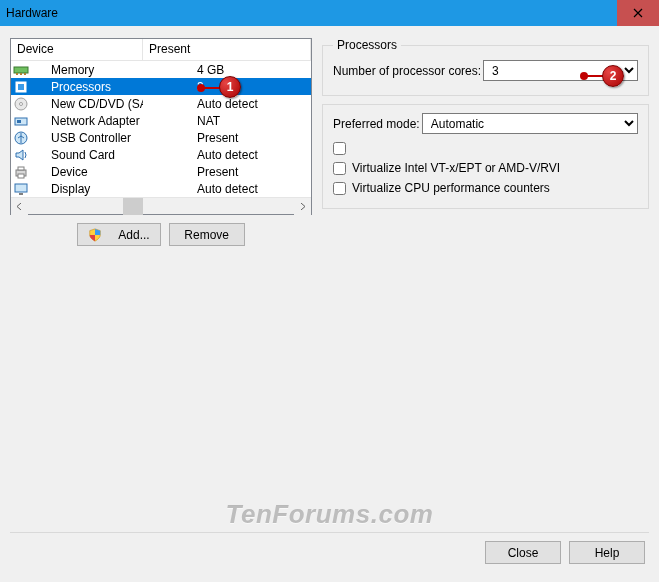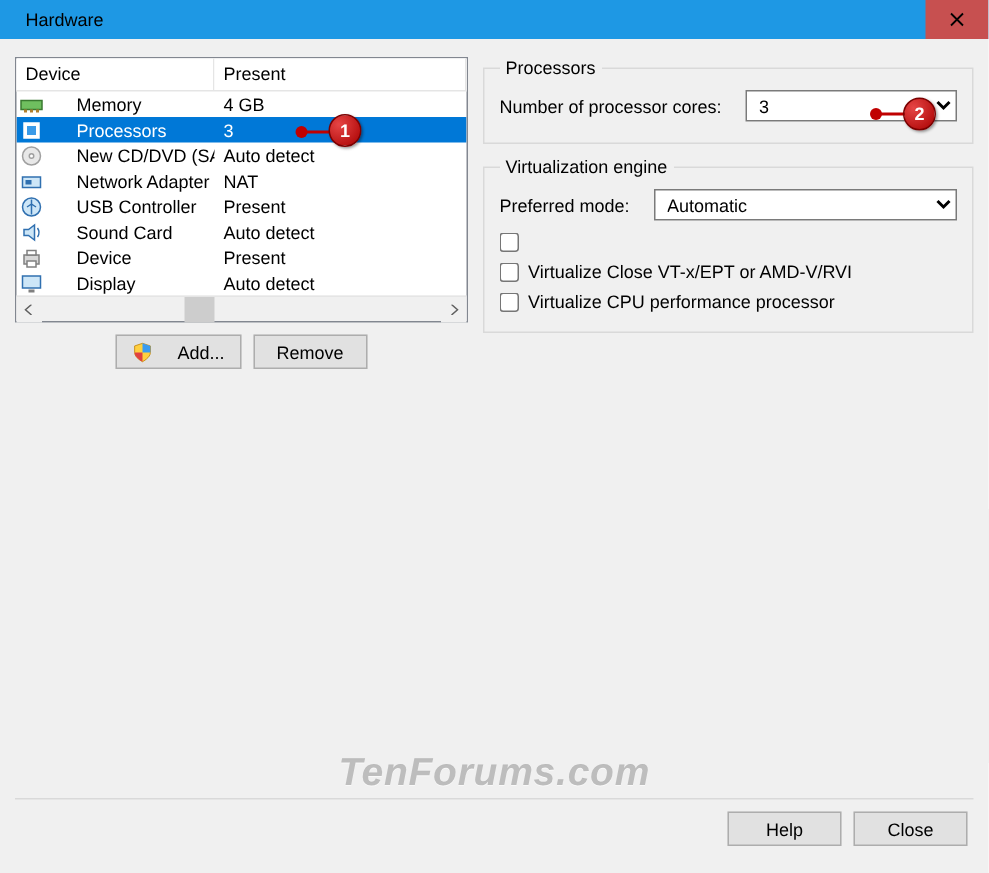--- a/index.html
+++ b/index.html
@@ -1,45 +1,45 @@
 <!DOCTYPE html>
 <html><head>
 <meta charset="utf-8">
 <style>
   * { box-sizing: border-box; font-family: "Segoe UI", Tahoma, sans-serif; font-size: 12px; }
   body { margin: 0; background: #fff; width: 659px; height: 582px; overflow: hidden; position: relative; }
-  .titlebar { height: 26px; background: #1e98e4; display: flex; align-items: center; padding-left: 17px; color: #000; }
+  .titlebar { height: 26px; background: #1e98e4; display: flex; align-items: center; padding-left: 6px; color: #000; }
   .titlebar-text { flex: 1; font-size: 12px; }
   .close-btn { width: 42px; height: 26px; background: #c75050; display: flex; align-items: center; justify-content: center; cursor: pointer; }
   .close-btn svg { width: 10px; height: 10px; }
   .content { position: absolute; top: 26px; left: 0; right: 0; bottom: 0; background: #f0f0f0; padding: 12px 10px 10px 10px; display: flex; flex-direction: column; }
   .main-area { flex: 1; display: flex; gap: 10px; }
   .left-pane { width: 302px; display: flex; flex-direction: column; border: 1px solid #828790; background: #fff; }
   .list-header { display: flex; height: 22px; background: #fff; border-bottom: 1px solid #e5e5e5; }
   .list-header-cell { padding: 3px 6px; border-right: 1px solid #e5e5e5; position: relative; background: #fff; }
   .col-device { width: 132px; }
   .col-summary { flex: 1; }
   .list-body { flex: 1; overflow: hidden; }
   .list-row { display: flex; height: 17px; align-items: center; cursor: default; }
   .list-row.selected { background: #0078d7; color: #fff; }
   .row-device { width: 132px; display: flex; align-items: center; gap: 22px; padding-left: 2px; overflow: hidden; white-space: nowrap; }
-  .row-summary { flex: 1; padding-left: 6px; }
+  .row-summary { flex: 1; padding-left: 6px; margin-left: 48px; }
   .dev-icon { width: 16px; height: 16px; flex-shrink: 0; display: inline-flex; align-items: center; justify-content: center; }
   .hscroll { height: 17px; border-top: 1px solid #e5e5e5; display: flex; background: #f0f0f0; }
   .hscroll-btn { width: 17px; height: 17px; background: #f0f0f0; border: 0; display: flex; align-items: center; justify-content: center; cursor: pointer; }
   .hscroll-track { flex: 1; background: #f0f0f0; position: relative; }
   .hscroll-thumb { position: absolute; left: 95px; top: 0; width: 20px; height: 17px; background: #cdcdcd; }
   .left-group { width: 302px; display: flex; justify-content: center; gap: 8px; padding-top: 8px; }
   button.btn { height: 23px; min-width: 76px; background: #e1e1e1; border: 1px solid #adadad; cursor: pointer; font-size: 12px; padding: 0 10px; display: inline-flex; align-items: center; justify-content: center; gap: 16px; }
   button.btn:disabled { color: #000000; cursor: default; }
   .shield { width: 14px; height: 14px; }
   .right-pane { flex: 1; display: flex; flex-direction: column; gap: 8px; padding-top: 0; }
   fieldset.group { border: 1px solid #d9d9d9; margin: 0; padding: 8px 10px 10px 10px; }
   fieldset.group legend { padding: 0 4px; font-size: 12px; }
-  .form-row { display: flex; align-items: center; gap: 16px; margin-bottom: 4px; }
+  .form-row { display: flex; align-items: center; gap: 2px; margin-bottom: 4px; }
   .form-row label { white-space: nowrap; }
   select.combo { flex: 1; height: 21px; border: 1px solid #7a7a7a; background: #fff; font-size: 12px; padding-left: 4px; }
   .chk-row { display: flex; align-items: center; gap: 6px; height: 20px; }
   .chk-row input[type=checkbox] { width: 13px; height: 13px; margin: 0; }
   .bottom-bar { height: 40px; border-top: 1px solid #d9d9d9; margin-top: 6px; display: flex; align-items: center; justify-content: flex-end; gap: 8px; padding-right: 4px; }
   .badge { position: absolute; width: 22px; height: 22px; border-radius: 50%; background: radial-gradient(circle at 30% 30%, #e64545, #a80000); color: #fff; font-weight: bold; display: flex; align-items: center; justify-content: center; font-size: 12px; border: 1px solid #7a0000; box-shadow: 1px 1px 2px rgba(0,0,0,0.4); }
   .badge-line { position: absolute; height: 2px; background: #c00000; }
   .dot { position: absolute; width: 8px; height: 8px; border-radius: 50%; background: #c00000; }
   .watermark { position: absolute; left: 50%; bottom: 52px; transform: translateX(-50%); font-size: 26px; font-style: italic; font-weight: 600; color: rgba(140,140,140,0.55); text-shadow: 0 1px 0 rgba(255,255,255,0.6); pointer-events: none; letter-spacing: 0.5px; }
 </style>
@@ -202,50 +202,49 @@
         <legend>Processors</legend>
         <div class="form-row">
           <label>Number of processor cores:</label>
           <select class="combo">
             <option>3</option>
           </select>
         </div>
       </fieldset>
 
       <fieldset class="group">
-        <legend>Virtualization engine</legend>
         <div class="form-row">
           <label>Preferred mode:</label>
           <select class="combo">
             <option>Automatic</option>
           </select>
         </div>
         <div class="chk-row">
           <input type="checkbox" style="">
         </div>
         <div class="chk-row">
           <input type="checkbox" style="">
-          <label>Virtualize Close VT-x/EPT or AMD-V/RVI</label>
+          <label>Virtualize Intel VT-x/EPT or AMD-V/RVI</label>
         </div>
         <div class="chk-row">
           <input type="checkbox" style="">
-          <label>Virtualize CPU performance processor</label>
+          <label>Virtualize CPU performance counters</label>
         </div>
       </fieldset>
     </div>
 
   </div>
 
   <div class="bottom-bar">
+    <button class="btn">
+        <span>Close</span>
+      </button>
     <button class="btn">
         <span>Help</span>
       </button>
-    <button class="btn">
-        <span>Close</span>
-      </button>
   </div>
 </div>
 
 <div class="dot" style="left:197px; top:84px;"></div>
 <div class="badge-line" style="left:203px; top:87px; width:18px;"></div>
 <div class="badge" style="left:219px; top:76px;">1</div>
 
 <div class="dot" style="left:580px; top:72px;"></div>
 <div class="badge-line" style="left:586px; top:75px; width:18px;"></div>
 <div class="badge" style="left:602px; top:65px;">2</div>

